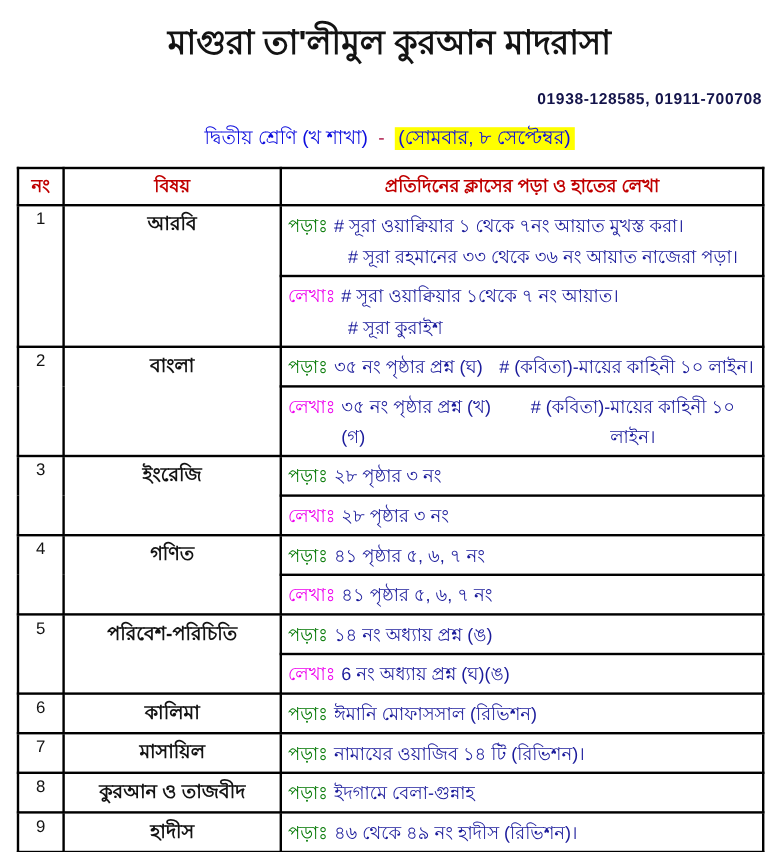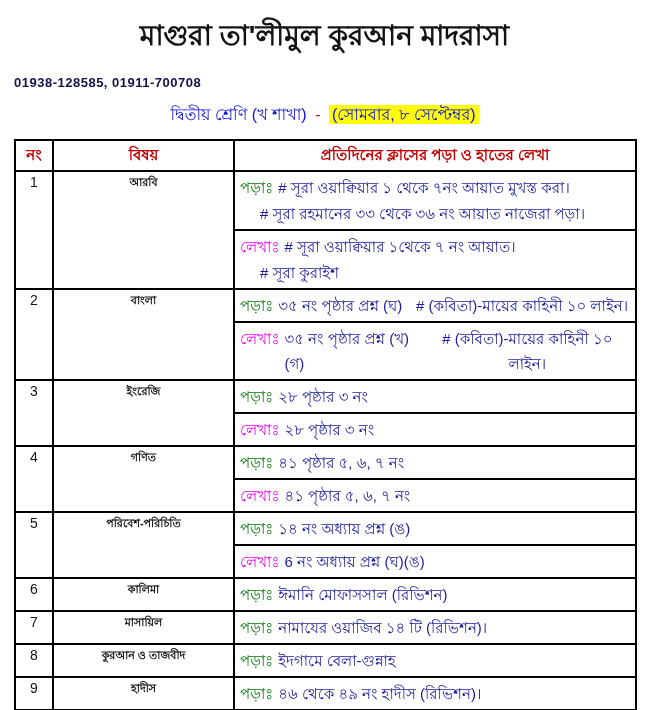--- a/index.html
+++ b/index.html
@@ -24,21 +24,21 @@
     margin: 4px 0 14px 0;
   }
   .subtitle {
     text-align: center;
     font-size: 14px;
     font-weight: bold;
     color: var(--title_color, #131313);
     margin: 0 0 12px 0;
   }
   .phone {
-    text-align: left;
+    text-align: right;
     font-size: 13px;
     font-weight: bold;
     letter-spacing: 0.5px;
     color: var(--phone_color, #13134a);
     margin: 0 0 12px 0;
   }
   .classline {
     text-align: center;
     font-size: 16px;
     font-weight: normal;
@@ -78,21 +78,21 @@
   }
   td.num {
     text-align: center;
     font-size: 14px;
     color: #131313;
     padding-top: 5px;
   }
   td.subj {
     text-align: center;
     font-weight: bold;
-    font-size: 11px;
+    font-size: 16px;
     color: #131313;
     padding-top: 5px;
   }
   td.content {
     font-size: 15px;
   }
   .h-r1a { height: 46px; }
   .h-r1b { height: 44px; }
   .h-std { height: 28px; }
   .line {
@@ -109,21 +109,21 @@
   .lbl.lekha  { color: var(--lekha_magenta, #ee00ee); }
   .txt {
     color: var(--content_blue, #1b1b9b);
   }
   .rightpart {
     margin-left: auto;
     padding-right: 2px;
     text-align: center;
   }
   .line2 {
-    margin-left: 20px;
+    margin-left: 50px;
     padding-top: 1px;
   }
   .line2:empty, .rightpart:empty { display: none; }
 </style>
 </head>
 <body>
 
 <div class="doc">
 
   <div class="title">মাগুরা তা'লীমুল কুরআন মাদরাসা</div>

